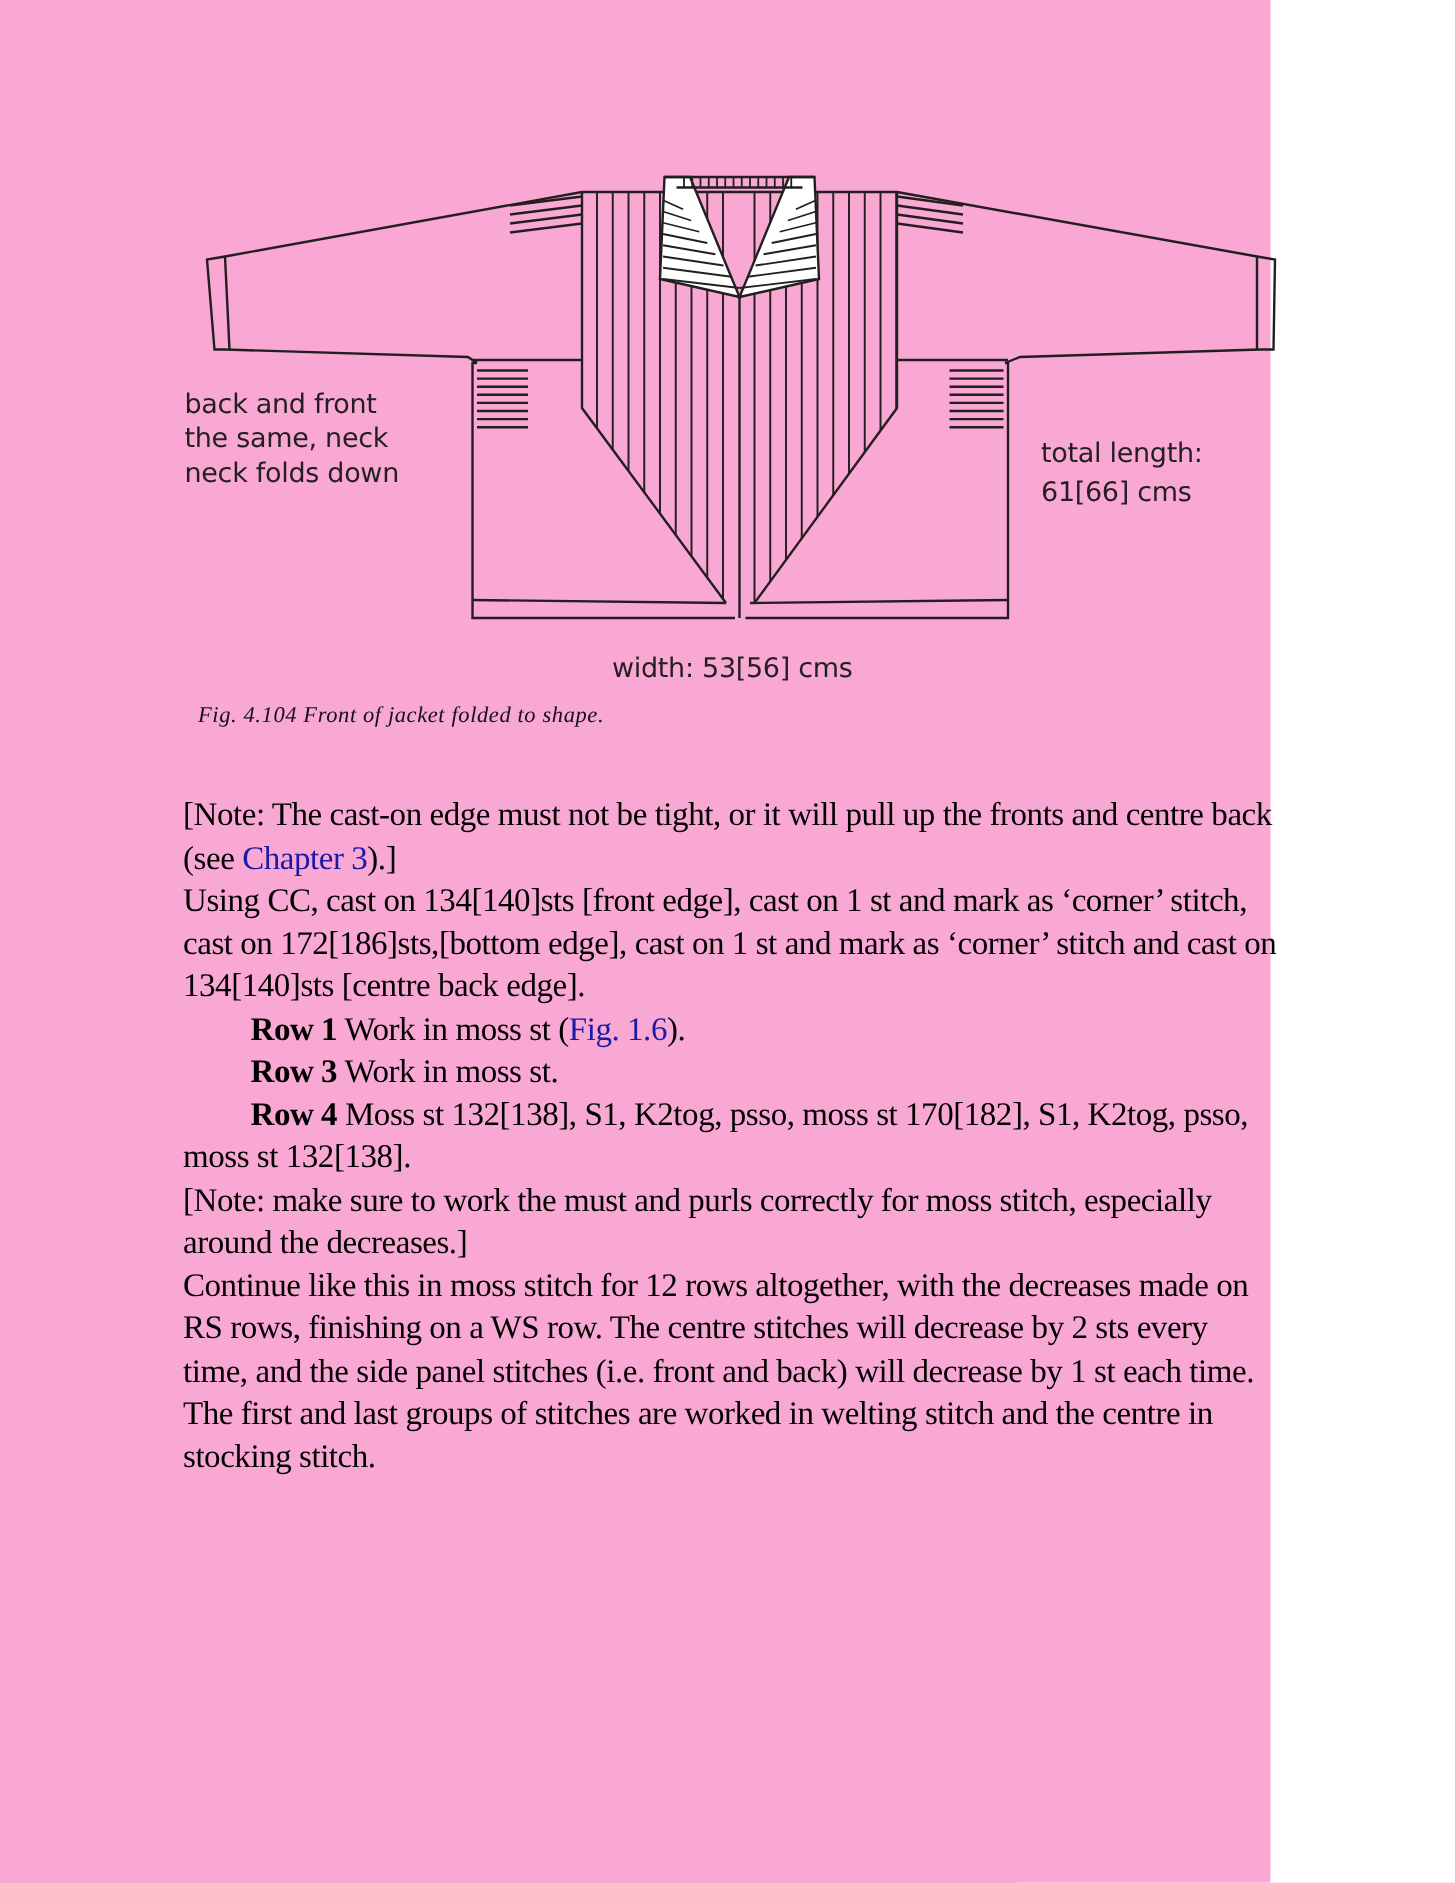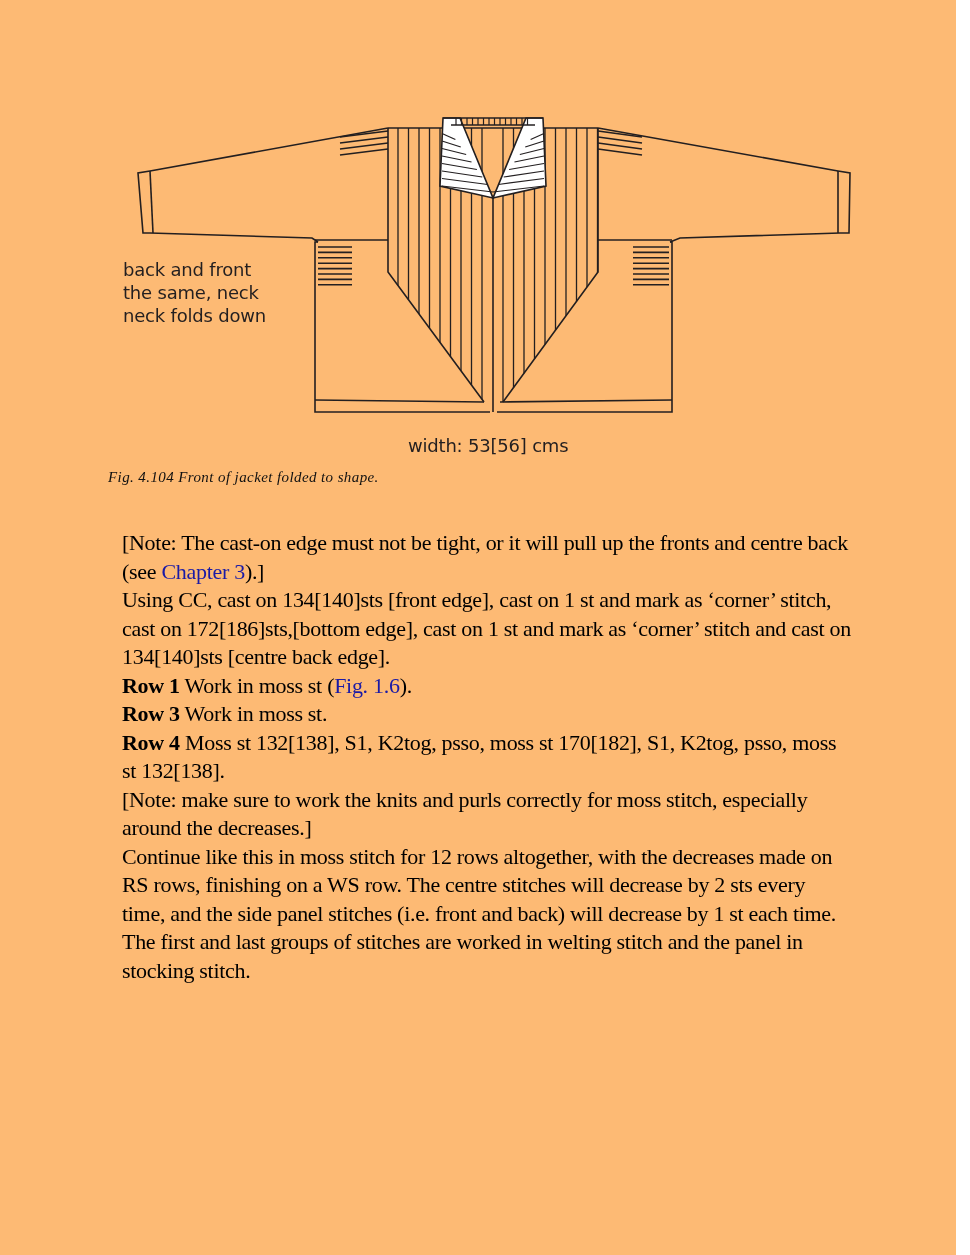--- a/index.html
+++ b/index.html
@@ -1,23 +1,23 @@
 <!DOCTYPE html>
 <html><head>
 <meta charset="utf-8">
 <style>
   html, body { margin: 0; padding: 0; background: #ffffff; }
   body { width: 970px; height: 1255px; position: relative; overflow: hidden; }
-  .page { position: absolute; left: 0; top: 0; width: 956px; height: 1255px; background: #fdba74; }
+  .page { position: absolute; left: 0; top: 0; width: 847px; height: 1255px; background: #f9a8d4; }
   svg.diagram { position: absolute; left: 0; top: 0; }
   .dlabel { position: absolute; font-family: "DejaVu Sans", sans-serif; font-size: 18px; line-height: 23px; color: #231f20; letter-spacing: -0.2px; }
-  .caption { position: absolute; left: 108px; top: 469px; font-family: "Liberation Serif", serif; font-style: italic; font-size: 15px; color: #111; letter-spacing: 0.4px; }
+  .caption { position: absolute; left: 132px; top: 469px; font-family: "Liberation Serif", serif; font-style: italic; font-size: 15px; color: #111; letter-spacing: 0.4px; }
   .body-text { position: absolute; left: 122px; top: 529px; width: 730px; font-family: "Liberation Serif", serif; font-size: 22px; line-height: 28.5px; color: #000; letter-spacing: -0.3px; }
   .body-text p { margin: 0; }
-  .body-text b { font-weight: bold; }
+  .body-text b { font-weight: bold; margin-left: 45px; }
   .link { color: #1a1aa6; }
 </style>
 </head>
 <body>
 
 <div class="page">
 
   <svg class="diagram" width="970" height="470">
     <g fill="none" stroke="#231f20" stroke-width="1.6" stroke-linejoin="miter">
 
@@ -128,27 +128,31 @@
         <line x1="340" y1="155" x2="388" y2="149"></line>
         <line x1="598" y1="149" x2="642" y2="155"></line>
       </g>
   </svg>
 
   <div class="dlabel" style="left:123px; top:258px;">
     <div>back and front</div>
     <div>the same, neck</div>
     <div>neck folds down</div>
   </div>
+  <div class="dlabel" style="left:694px; top:290px; line-height:26px;">
+    <div>total length:</div>
+    <div>61[66] cms</div>
+  </div>
   <div class="dlabel" style="left:408px; top:434px;">width: 53[56] cms</div>
 
   <div class="caption">Fig. 4.104 Front of jacket folded to shape.</div>
 
   <div class="body-text">
     <p><span>[Note: The cast-on edge must not be tight, or it will pull up the fronts and centre back (see </span><span class="link">Chapter 3</span><span>).]</span></p>
     <p>Using CC, cast on 134[140]sts [front edge], cast on 1 st and mark as ‘corner’ stitch, cast on 172[186]sts,[bottom edge], cast on 1 st and mark as ‘corner’ stitch and cast on 134[140]sts [centre back edge].</p>
     <p><b>Row 1</b><span> Work in moss st (</span><span class="link">Fig. 1.6</span><span>).</span></p>
     <p><b>Row 3</b><span> Work in moss st.</span></p>
     <p><b>Row 4</b><span> Moss st 132[138], S1, K2tog, psso, moss st 170[182], S1, K2tog, psso, moss st 132[138].</span></p>
-    <p>[Note: make sure to work the knits and purls correctly for moss stitch, especially around the decreases.]</p>
+    <p>[Note: make sure to work the must and purls correctly for moss stitch, especially around the decreases.]</p>
     <p>Continue like this in moss stitch for 12 rows altogether, with the decreases made on RS rows, finishing on a WS row. The centre stitches will decrease by 2 sts every time, and the side panel stitches (i.e. front and back) will decrease by 1 st each time.</p>
-    <p>The first and last groups of stitches are worked in welting stitch and the panel in stocking stitch.</p>
+    <p>The first and last groups of stitches are worked in welting stitch and the centre in stocking stitch.</p>
   </div>
 </div>
 
 </body></html>

